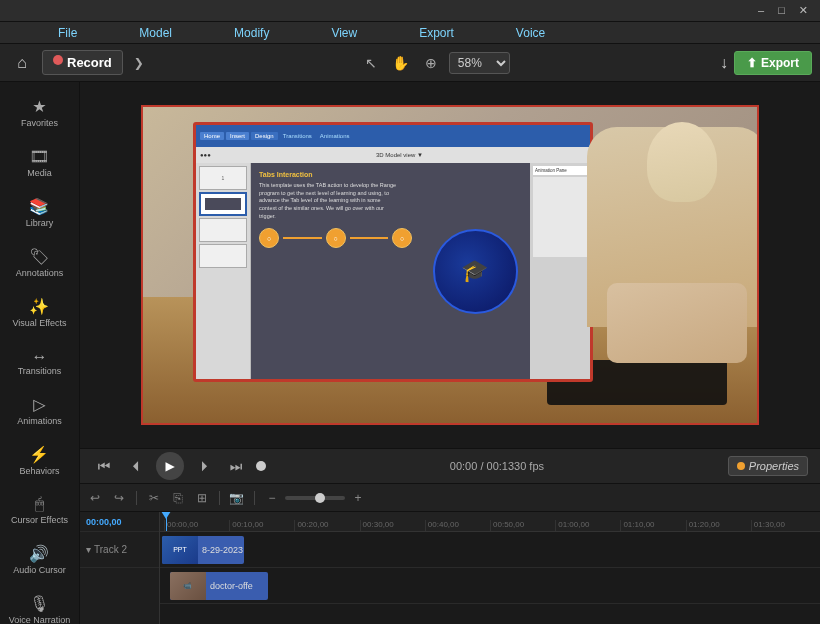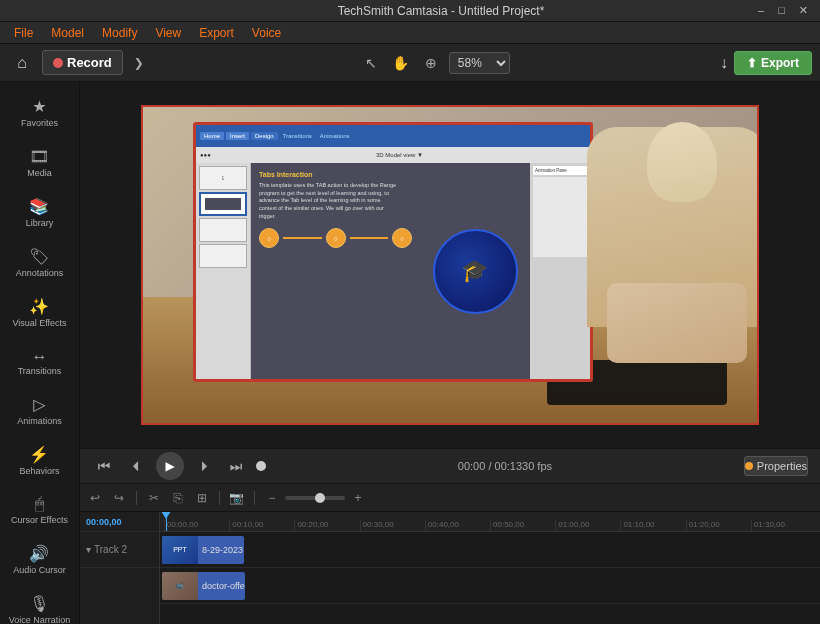--- a/index.html
+++ b/index.html
@@ -6,27 +6,27 @@
     body { width: 820px; height: 624px; background: #1e1e1e; font-family: 'Segoe UI', Arial, sans-serif; font-size: 12px; color: #ccc; overflow: hidden; }
 
     
     .title-bar { height: 22px; background: #2d2d2d; display: flex; align-items: center; justify-content: space-between; padding: 0 8px; border-bottom: 1px solid #111; }
     .title-bar-title { flex: 1; text-align: center; font-size: 12px; color: #ccc; }
     .win-controls { display: flex; gap: 6px; }
     .win-ctrl { font-size: 11px; color: #bbb; cursor: pointer; padding: 0 4px; }
 
     
     .menu-bar { height: 22px; background: #2b2b2b; display: flex; align-items: center; padding: 0 6px; gap: 2px; border-bottom: 1px solid #111; }
-    .menu-item { padding: 2px 8px; font-size: 12px; color: #f97316; cursor: pointer; border-radius: 2px; }
+    .menu-item { padding: 2px 8px; font-size: 12px; color: #7dd3fc; cursor: pointer; border-radius: 2px; margin-left: 44px; }
 
     
     .toolbar { height: 38px; background: #252525; display: flex; align-items: center; padding: 0 8px; gap: 8px; border-bottom: 1px solid #111; }
     .toolbar-left { display: flex; align-items: center; gap: 6px; flex: 0 0 auto; }
     .home-btn { width: 28px; height: 28px; display: flex; align-items: center; justify-content: center; cursor: pointer; }
-    .record-btn { display: flex; align-items: center; gap: 4px; background: #333; border: 1px solid #555; border-radius: 3px; padding: 4px 10px; cursor: pointer; color: #fff; font-size: 13px; font-weight: bold; }
+    .record-btn { display: flex; align-items: flex-start; gap: 4px; background: #333; border: 1px solid #555; border-radius: 3px; padding: 4px 10px; cursor: pointer; color: #fff; font-size: 13px; font-weight: bold; }
     .record-dot { width: 10px; height: 10px; border-radius: 50%; background: #e05a5a; }
     .arrow-btn { width: 20px; height: 20px; display: flex; align-items: center; justify-content: center; cursor: pointer; color: #aaa; }
     .toolbar-center { flex: 1; display: flex; align-items: center; justify-content: center; gap: 6px; }
     .tool-icon { width: 24px; height: 24px; display: flex; align-items: center; justify-content: center; cursor: pointer; color: #aaa; font-size: 14px; }
     .zoom-select { background: #333; border: 1px solid #555; color: #ccc; padding: 2px 4px; border-radius: 3px; font-size: 12px; cursor: pointer; }
     .toolbar-right { display: flex; align-items: center; gap: 6px; }
     .export-btn { background: #4a9a4a; border: 1px solid #5aaa5a; color: #fff; padding: 4px 12px; border-radius: 3px; cursor: pointer; font-size: 12px; font-weight: bold; display: flex; align-items: center; gap: 4px; }
     .download-icon { color: #ccc; font-size: 16px; cursor: pointer; }
 
     
@@ -46,21 +46,21 @@
     .preview-canvas { width: 618px; height: 320px; background: #2a2a2a; position: relative; overflow: hidden; border: 2px solid #c0392b; }
 
     
     .controls-bar { height: 36px; background: #252525; display: flex; align-items: center; justify-content: space-between; padding: 0 12px; border-top: 1px solid #111; border-bottom: 1px solid #111; }
     .transport-controls { display: flex; align-items: center; gap: 8px; }
     .transport-btn { width: 24px; height: 24px; display: flex; align-items: center; justify-content: center; cursor: pointer; color: #aaa; font-size: 14px; }
     .play-btn { width: 28px; height: 28px; background: #444; border-radius: 50%; display: flex; align-items: center; justify-content: center; cursor: pointer; color: #fff; font-size: 12px; }
     .scrubber-dot { width: 10px; height: 10px; border-radius: 50%; background: #ccc; cursor: pointer; }
     .time-info { display: flex; align-items: center; font-size: 11px; color: #aaa; justify-content: center; }
     .fps-badge { font-size: 11px; color: #aaa; }
-    .properties-btn { background: #3a3a3a; border: 1px solid #555; color: #ccc; padding: 3px 0; border-radius: 3px; font-size: 11px; cursor: pointer; display: flex; align-items: center; gap: 4px; }
+    .properties-btn { background: #3a3a3a; border: 1px solid #555; color: #ccc; padding: 3px 8px; border-radius: 3px; font-size: 11px; cursor: pointer; display: flex; align-items: center; gap: 4px; font-style: italic; }
     .gear-dot { width: 8px; height: 8px; border-radius: 50%; background: #f0a030; }
 
     
     .timeline-area { height: 140px; background: #1a1a1a; display: flex; flex-direction: column; }
     .timeline-toolbar { height: 28px; background: #222; display: flex; align-items: center; padding: 0 6px; gap: 6px; border-bottom: 1px solid #111; }
     .tl-tool { width: 18px; height: 18px; display: flex; align-items: center; justify-content: center; cursor: pointer; color: #888; font-size: 12px; }
     .tl-separator { width: 1px; height: 14px; background: #444; margin: 0 2px; }
     .tl-zoom { display: flex; align-items: center; gap: 4px; }
     .tl-zoom-slider { width: 60px; height: 4px; background: #444; border-radius: 2px; position: relative; cursor: pointer; }
     .tl-zoom-thumb { width: 10px; height: 10px; background: #ccc; border-radius: 50%; position: absolute; top: -3px; left: 30px; }
@@ -81,21 +81,20 @@
     .clip-label { font-size: 9px; color: #ddd; padding: 0 4px; white-space: nowrap; overflow: hidden; }
 
     .time-cursor { position: absolute; top: 0; left: 6px; width: 1px; height: 100%; background: #4af; z-index: 10; }
     .time-cursor-head { width: 0; height: 0; border-left: 5px solid transparent; border-right: 5px solid transparent; border-top: 8px solid #4af; position: absolute; top: -1px; left: -5px; }
   </style>
 </head>
 <body>
 
 <div class="title-bar">
   <div style="width:120px"></div>
-  <div class="title-bar-title">TechSmith Camtasia - Untitled Project*</div>
   <div class="win-controls">
     <span class="win-ctrl">–</span>
     <span class="win-ctrl">□</span>
     <span class="win-ctrl">✕</span>
   </div>
 </div>
 
 <div class="menu-bar">
   <span class="menu-item">File</span>
   <span class="menu-item">Model</span>
@@ -344,21 +343,21 @@
             <div class="track-row">
               <div class="track-clip" style="left:2px;width:82px;background:#3a5daf;">
                 <div class="clip-thumb" style="background:#4a6dc0;width:36px;display:flex;align-items:center;justify-content:center;overflow:hidden;">
                   <div style="width:100%;height:100%;background:linear-gradient(135deg,#2c5dab,#1a3a8a);font-size:7px;color:#fff;display:flex;align-items:center;justify-content:center;">PPT</div>
                 </div>
                 <span class="clip-label">8-29-2023 1</span>
               </div>
             </div>
 
             <div class="track-row">
-              <div class="track-clip" style="left:2px;width:83px;background:#3a5daf;">
+              <div class="track-clip" style="left:10px;width:98px;background:#3a5daf;">
                 <div class="clip-thumb" style="width:36px;background:#4a6dc0;display:flex;align-items:center;justify-content:center;overflow:hidden;">
                   <div style="width:100%;height:100%;background:linear-gradient(135deg,#8a7060,#6a5040);font-size:7px;color:#fff;display:flex;align-items:center;justify-content:center;">📹</div>
                 </div>
                 <span class="clip-label">doctor-offe</span>
               </div>
             </div>
           </div>
         </div>
       </div>
     </div>

